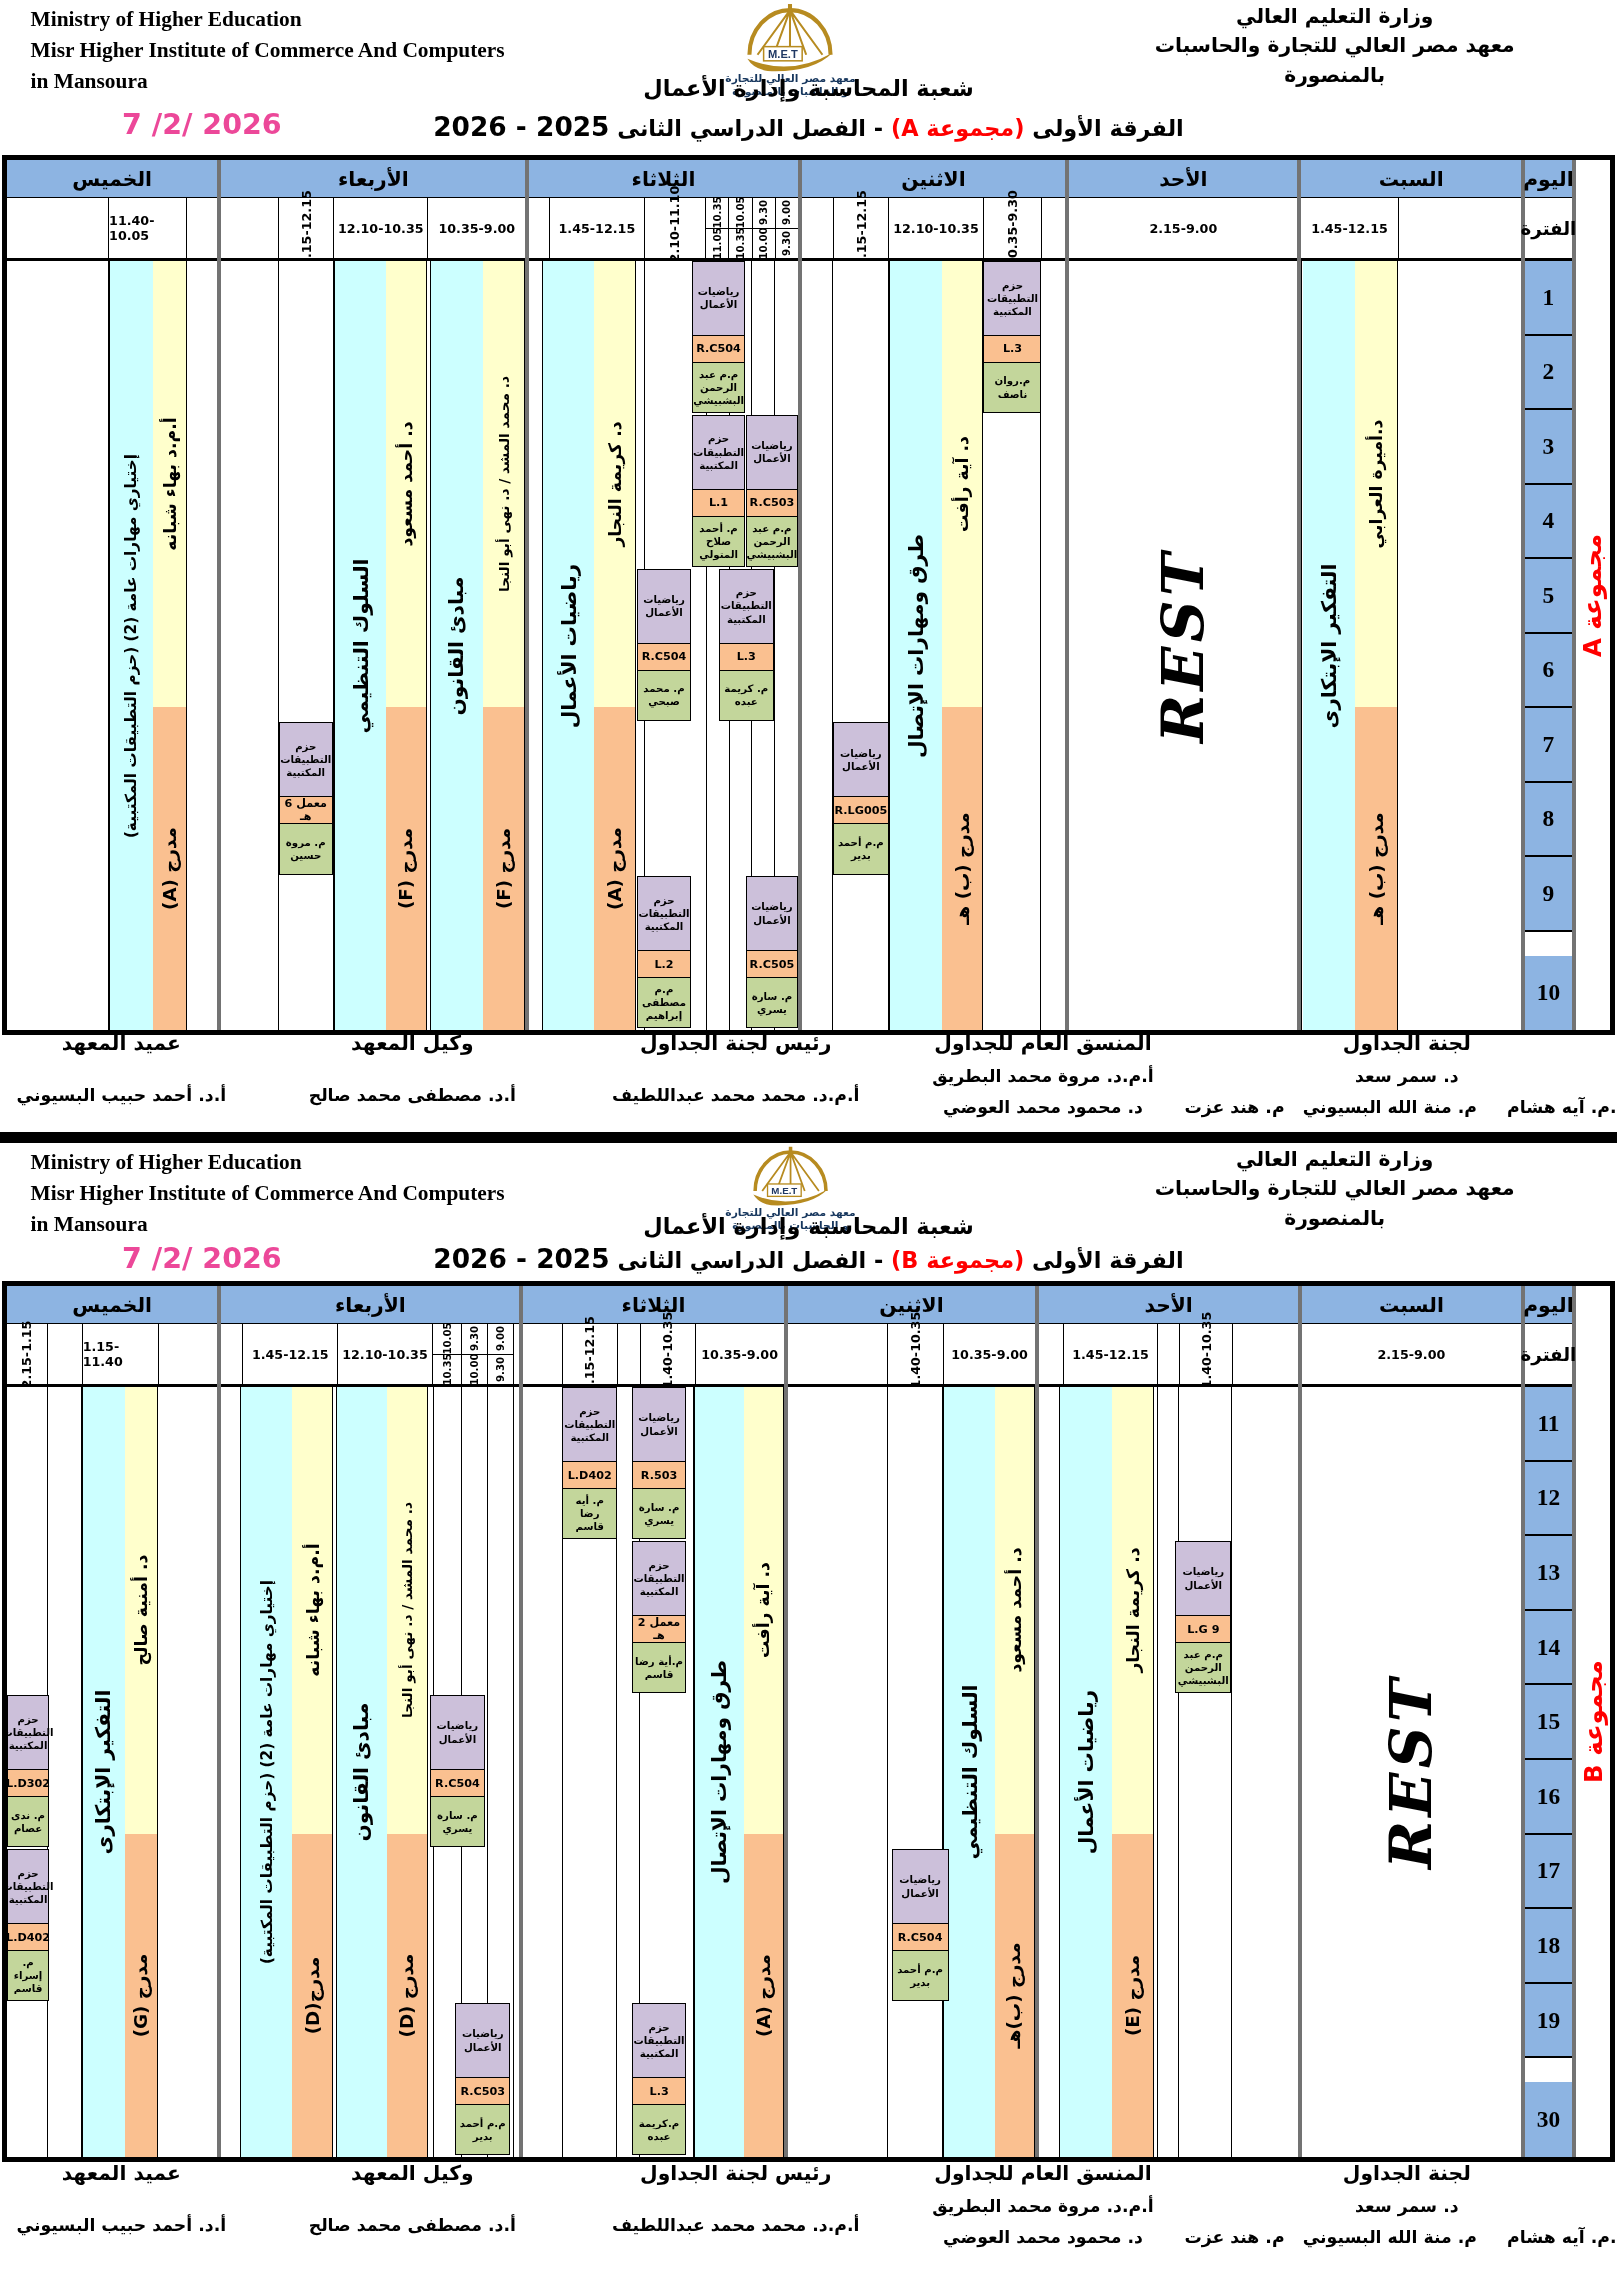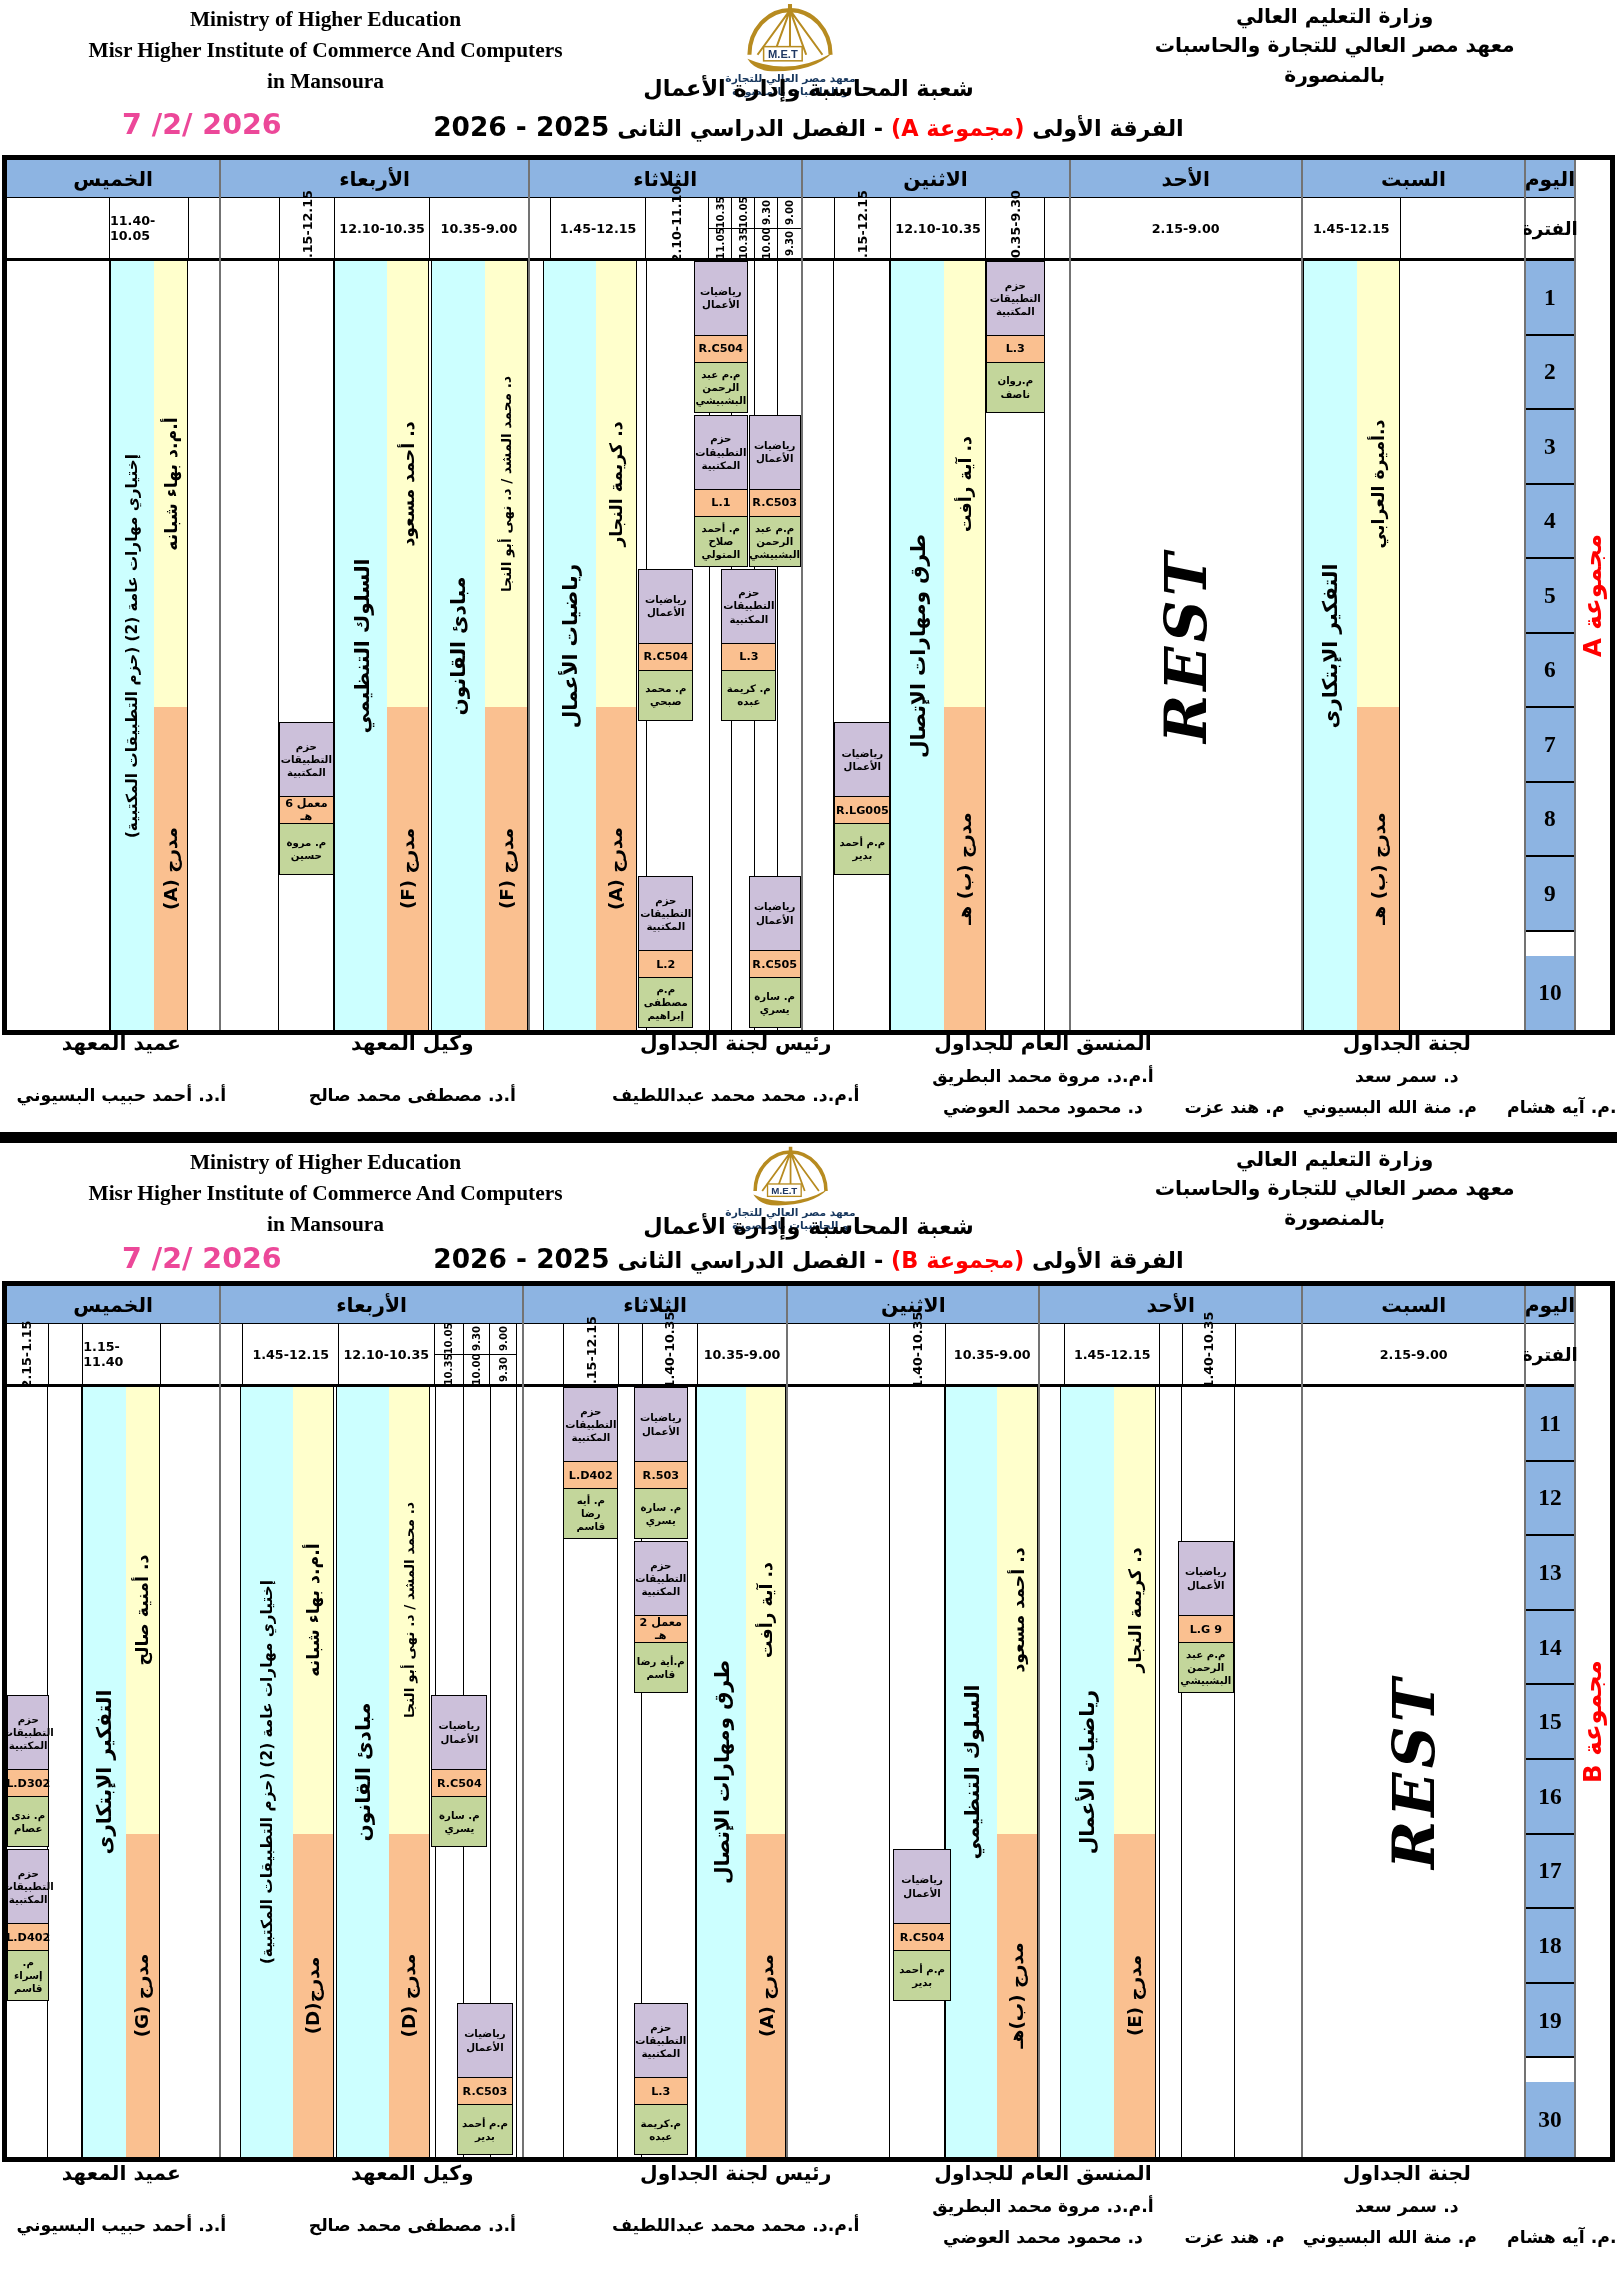--- a/index.html
+++ b/index.html
@@ -1,38 +1,38 @@
 <!DOCTYPE html>
 <html style="font-size:8.1px"><head>
 <meta charset="utf-8">
 <style>
   html,body{margin:0;padding:0;width:1617px;height:2273px;background:#fff;overflow:hidden;
             font-family:"DejaVu Sans",sans-serif;}
   .sect{position:relative;width:1617px;}
   #sectA{height:1143px;}
   #sectB{height:1130px;}
   .shead{position:absolute;left:0;top:0;right:0;}
-  .eng{position:absolute;left:30.5px;top:4.1px;width:590px;text-align:center;
+  .eng{position:absolute;left:30.5px;top:4.1px;width:590px;
        font-family:"Liberation Serif",serif;font-weight:700;font-size:21.4px;line-height:1.45;color:#000;}
   .logo{position:absolute;left:722px;top:2px;width:137px;text-align:center;}
   .logo-cap{font-weight:700;font-size:10.7px;color:#17375E;direction:rtl;margin-top:-3.1px;}
   .ara{position:absolute;right:15.3px;top:2px;width:534px;text-align:center;direction:rtl;
        font-weight:700;font-size:20.3px;line-height:1.45;}
   .division{position:absolute;left:0;right:0;top:75px;text-align:center;direction:rtl;
             font-weight:700;font-size:22.4px;}
   .titleline{position:absolute;left:0;right:0;top:111px;text-align:center;direction:rtl;
              font-weight:700;font-size:22.4px;}
   .titleline .grp{color:#FF0000;}
   .titleline .years{font-size:26.4px;font-weight:800;}
   .date{position:absolute;left:122px;top:108px;font-weight:800;font-size:28.5px;color:#ec4899;}
   .ttable{position:absolute;left:2px;right:2px;border:5.1px solid #000;display:flex;direction:rtl;
           background:#fff;}
   #tableA{top:155px;height:870px;}
   #tableB{top:138px;height:871px;}
-  .col{display:flex;flex-direction:column;flex-basis:0;min-width:0;border-left:2px solid #737373;box-sizing:border-box;}
+  .col{display:flex;flex-direction:column;flex-basis:0;min-width:0;border-left:4px solid #737373;box-sizing:border-box;}
   .col:last-child{border-left:none;}
   .groupcol{justify-content:center;align-items:center;background:#fff;}
   .dhead{height:37px;background:#8DB4E2;border-bottom:1.5px solid #000;display:flex;align-items:center;
          justify-content:center;font-weight:700;font-size:20.3px;direction:rtl;flex:none;}
   .trow{height:60px;border-bottom:3.6px solid #000;display:flex;direction:rtl;flex:none;background:#fff;}
   .tcell{display:flex;align-items:center;justify-content:center;border-left:1px solid #000;min-width:0;
          flex-basis:0;box-sizing:border-box;}
   .tcell:last-child{border-left:none;}
   .dcell{flex-direction:column;align-items:stretch;padding:0;}
   .dhalf,.dhalf2{flex:1;display:flex;align-items:center;justify-content:center;}

